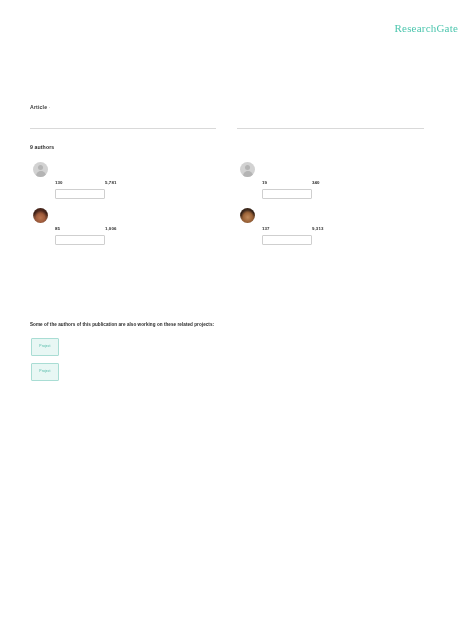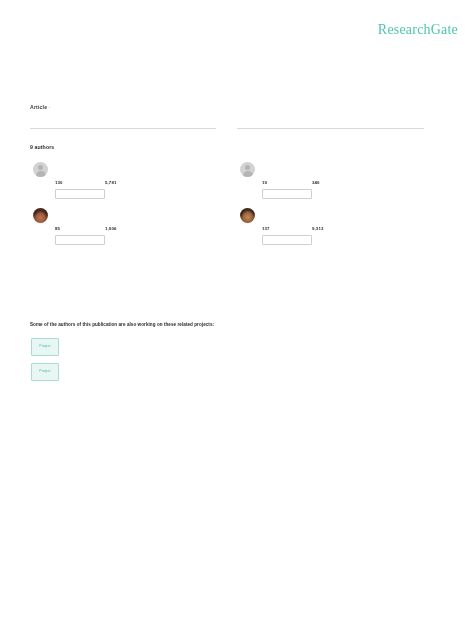--- a/index.html
+++ b/index.html
@@ -15,21 +15,21 @@
     color: #222222;
     overflow: hidden;
   }
 
   
   .brand {
     position: absolute;
     top: 22px;
     right: 16px;
     font-family: "Liberation Serif", serif;
-    font-size: 14px;
+    font-size: 11px;
     letter-spacing: 0.2px;
     color: #4dc6ae;
     white-space: nowrap;
   }
 
   
   .page {
     position: absolute;
     left: 0;
     top: 0;

